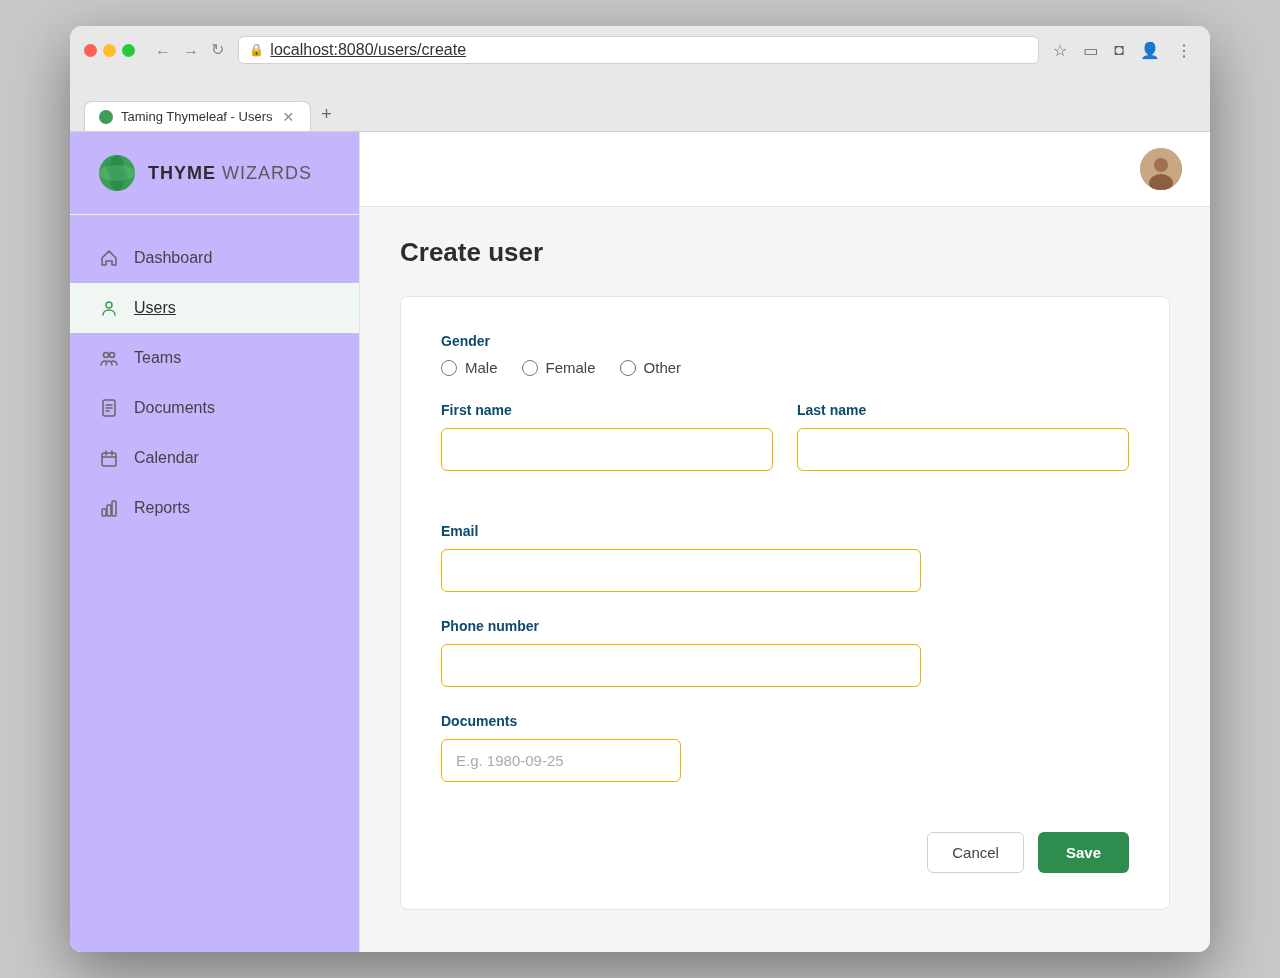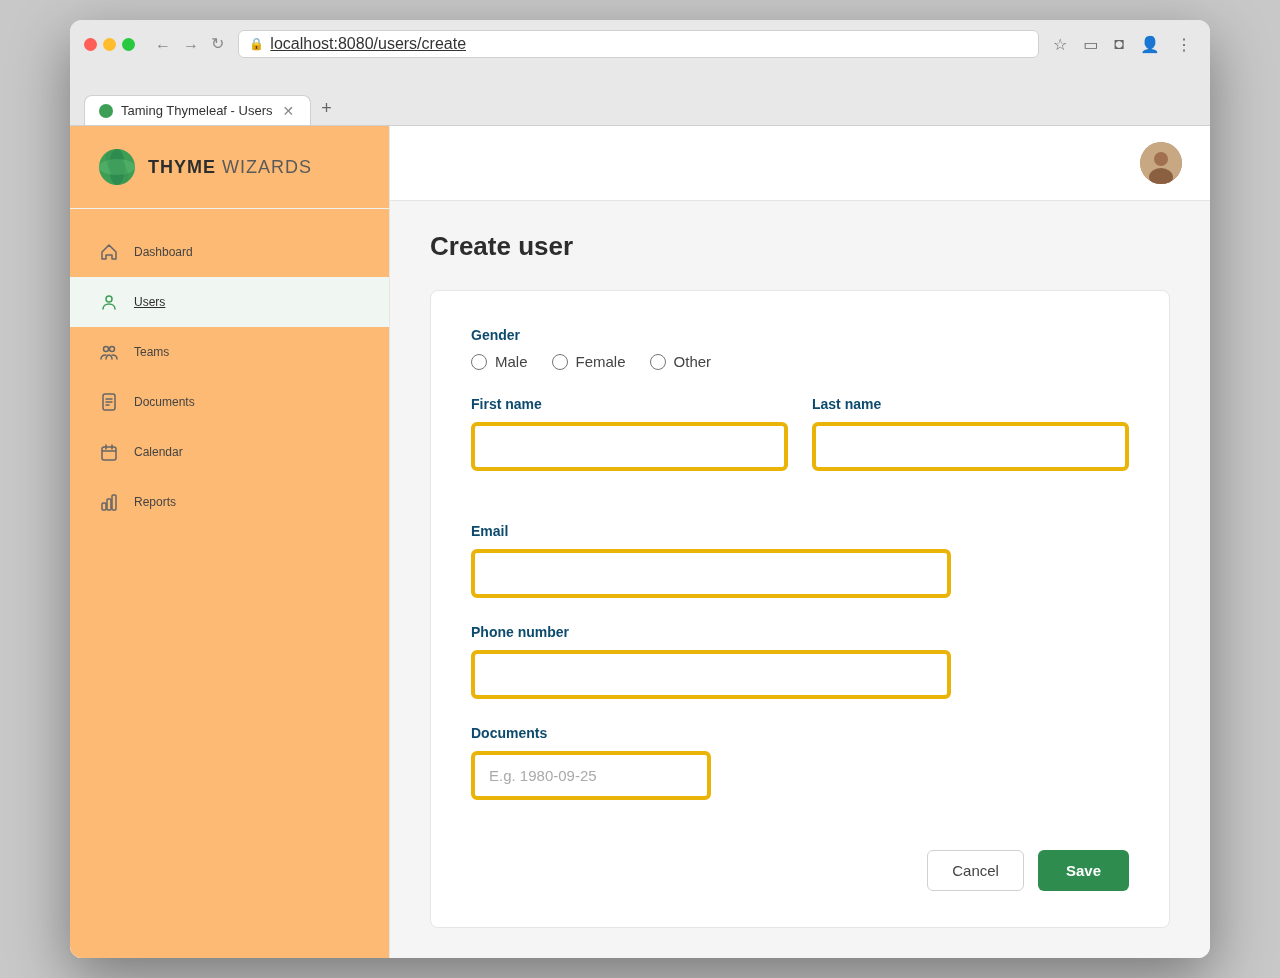--- a/index.html
+++ b/index.html
@@ -156,22 +156,22 @@
 
     
     .app-layout {
       display: flex;
       background: #f5f5f5;
       min-height: 820px;
     }
 
     
     .sidebar {
-      width: 320px;
-      background: #fdba74;
+      width: 290px;
+      background: #c4b5fd;
       border-right: 1px solid #e5e5e5;
       display: flex;
       flex-direction: column;
       flex-shrink: 0;
     }
 
     .sidebar-logo {
       padding: 22px 28px;
       display: flex;
       align-items: center;
@@ -196,21 +196,21 @@
       padding: 18px 0;
       flex: 1;
     }
 
     .nav-item {
       display: flex;
       align-items: center;
       gap: 14px;
       padding: 14px 28px;
       cursor: pointer;
-      font-size: 12px;
+      font-size: 16px;
       color: #444;
       border-radius: 0;
       transition: background 0.15s;
     }
 
     .nav-item.active {
       background: #f0f7f2;
       color: #2d2d2d;
       font-weight: 500;
       text-decoration: underline;
@@ -318,21 +318,21 @@
     
     .name-row {
       display: grid;
       grid-template-columns: 1fr 1fr;
       gap: 24px;
       margin-bottom: 26px;
     }
 
     .input-field {
       width: 100%;
-      border: 4px solid #eab308;
+      border: 1px solid #eab308;
       border-radius: 6px;
       padding: 12px 14px;
       font-size: 15px;
       color: #333;
       outline: none;
       transition: border-color 0.15s;
       background: white;
     }
 
     .input-field::placeholder {

